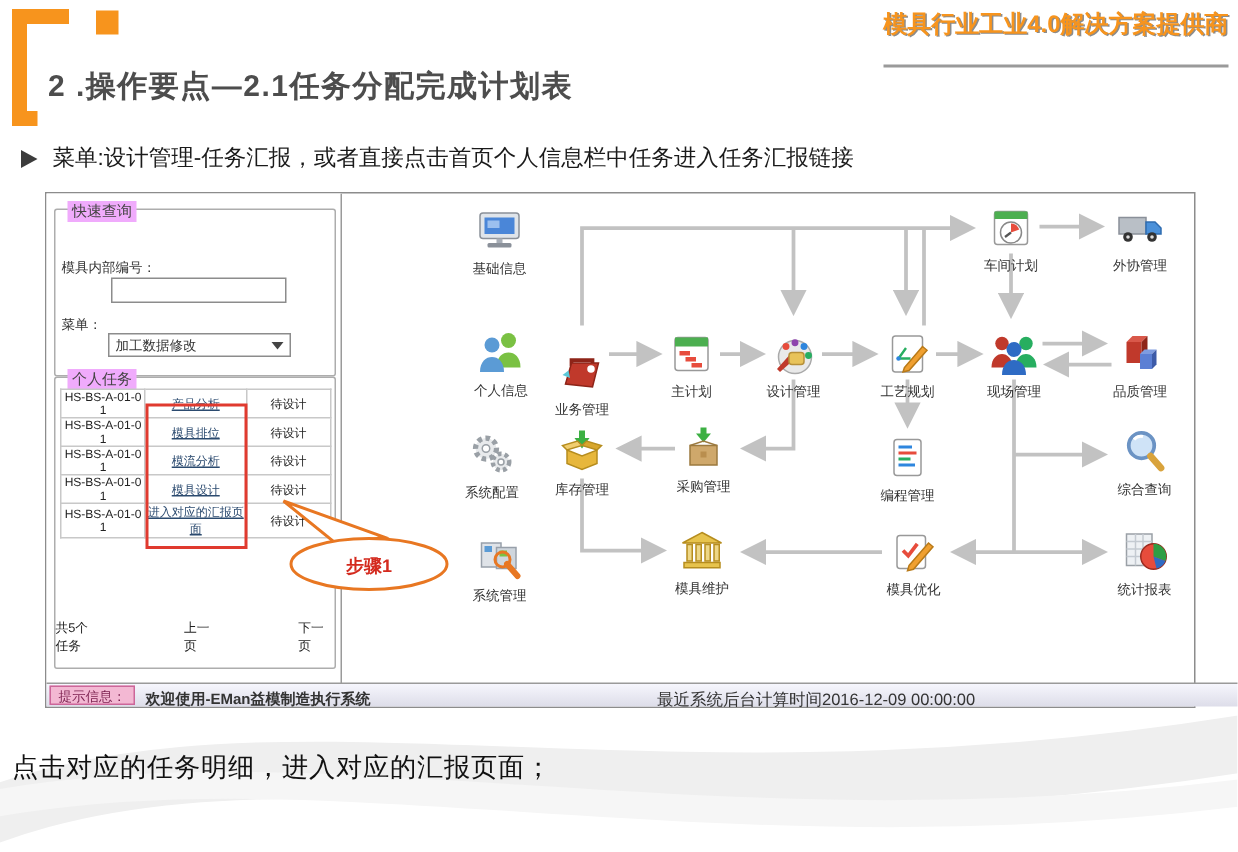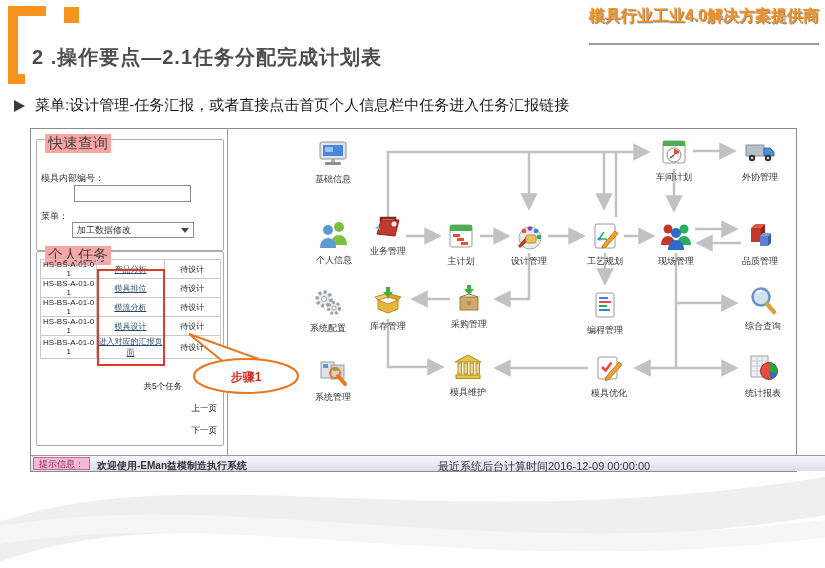--- a/index.html
+++ b/index.html
@@ -31,21 +31,21 @@
     border-top:6px solid transparent; border-bottom:6px solid transparent; margin-right:10px;
   }
   .bullet-text { font-size:15px; color:#1a1a1a; }
   
   .app {
     position:absolute; left:30px; top:128px; width:767px; height:344px;
     border:1px solid #8c8c8c; background:#ffffff; z-index:2; font-size:9px; color:#333;
   }
   .panel { position:absolute; left:0; top:0; width:197px; height:327px; border-right:1px solid #9a9a9a; background:#fff; }
   .gb { position:absolute; border:1px solid #adadad; border-radius:2px; }
-  .gb-legend { position:absolute; top:-6px; left:8px; background:#fca5a5; padding:0 3px; font-size:15px; color:#444; }
+  .gb-legend { position:absolute; top:-6px; left:8px; background:#f0abfc; padding:0 3px; font-size:10px; color:#444; }
   .gb1 { left:5px; top:10px; width:188px; height:112px; }
   .fld-label { position:absolute; font-size:9px; color:#333; }
   .txt {
     position:absolute; left:37px; top:45px; width:117px; height:17px;
     border:1px solid #8c8c8c; font-size:9px; padding:0 3px;
     font-family:"Liberation Sans","DejaVu Sans",sans-serif;
   }
   .sel {
     position:absolute; left:35px; top:82px; width:122px; height:16px;
     border:1px solid #8c8c8c; background:#fff; display:flex; align-items:center;
@@ -53,21 +53,21 @@
   }
   .sel-arrow { width:0; height:0; border-top:5px solid #444; border-left:4px solid transparent; border-right:4px solid transparent; }
   .gb2 { left:5px; top:122px; width:188px; height:195px; }
   .task-table { position:absolute; left:3px; top:7px; width:181px; border-collapse:collapse; font-size:8px; }
   .task-table th { background:#ececec; border:1px solid #bdbdbd; font-weight:normal; height:13px; color:#222; }
   .task-table td { border:1px solid #c8c8c8; height:19px; text-align:center; vertical-align:middle; color:#222; }
   .td-mold { width:56px; word-break:break-all; line-height:9px; padding:0 1px; }
   .td-task { width:67px; }
   .td-status { width:56px; }
   .task-link { color:#2b4a6f; text-decoration:underline; cursor:pointer; }
-  .pager { position:absolute; right:6px; bottom:8px; font-size:8.5px; color:#222; display:flex; gap:10px;flex-direction:column; }
+  .pager { position:absolute; right:6px; bottom:8px; font-size:8.5px; color:#222; display:flex; gap:10px; }
   .pager .lnk { cursor:pointer;margin-left:48px; }
   .redbox { position:absolute; left:66px; top:140px; width:68px; height:97px; border:2px solid #e03a2f; z-index:5; pointer-events:none; }
   
   .diagram { position:absolute; left:198px; top:0; width:569px; height:327px;margin-left:42px; }
   .arrows { position:absolute; left:0; top:0; width:569px; height:327px; }
   .node { position:absolute; width:70px; text-align:center; cursor:pointer; }
   .nicon { display:block; width:34px; height:34px; margin:0 auto; }
   .nlabel { display:block; margin-top:2px; font-size:9px; color:#333; white-space:nowrap; }
   
   .callout { position:absolute; left:140px; top:195px; width:150px; height:78px; z-index:6; }
@@ -228,21 +228,21 @@
     </div>
     <div class="node" style="left:28px;top:89px;">
       <span class="nicon"><svg viewBox="0 0 34 34">
         <circle cx="22" cy="9" r="5" fill="#7ac143"></circle>
         <path d="M14,27 c0-7 4-10 8-10 s8,3 8,10 z" fill="#7ac143"></path>
         <circle cx="11" cy="12" r="5" fill="#5b9bd5"></circle>
         <path d="M3,30 c0-7 4-10 8-10 s8,3 8,10 z" fill="#5b9bd5"></path>
           </svg></span>
       <span class="nlabel">个人信息</span>
     </div>
-    <div class="node" style="left:82px;top:80px;">
+    <div class="node" style="left:82px;top:102px;">
       <span class="nicon"><svg viewBox="0 0 34 34">
         <path d="M10,13 v-4 h14 v4" fill="none" stroke="#8e2418" stroke-width="2.5"></path>
         <path d="M6,25 L10,11 h18 l-4,16 z" fill="#c0392b" stroke="#8e2418"></path>
         <path d="M8,16 l-4,3 5,2 z" fill="#5bc8d8"></path>
         <circle cx="23" cy="15" r="2.5" fill="#fff"></circle>
           </svg></span>
       <span class="nlabel">业务管理</span>
     </div>
     <div class="node" style="left:155px;top:90px;">
       <span class="nicon"><svg viewBox="0 0 34 34">
@@ -394,13 +394,14 @@
 
   <div class="statusbar">
     <span class="sb-label">提示信息：</span>
     <span class="sb-welcome">欢迎使用-EMan益模制造执行系统</span>
     <span class="sb-right">最近系统后台计算时间2016-12-09 00:00:00</span>
     <span class="sb-grip"></span>
   </div>
 </div>
 
 <div class="footer">
+  <div>点击对应的任务明细，进入对应的汇报页面；</div>
 </div>
 
 </body></html>

